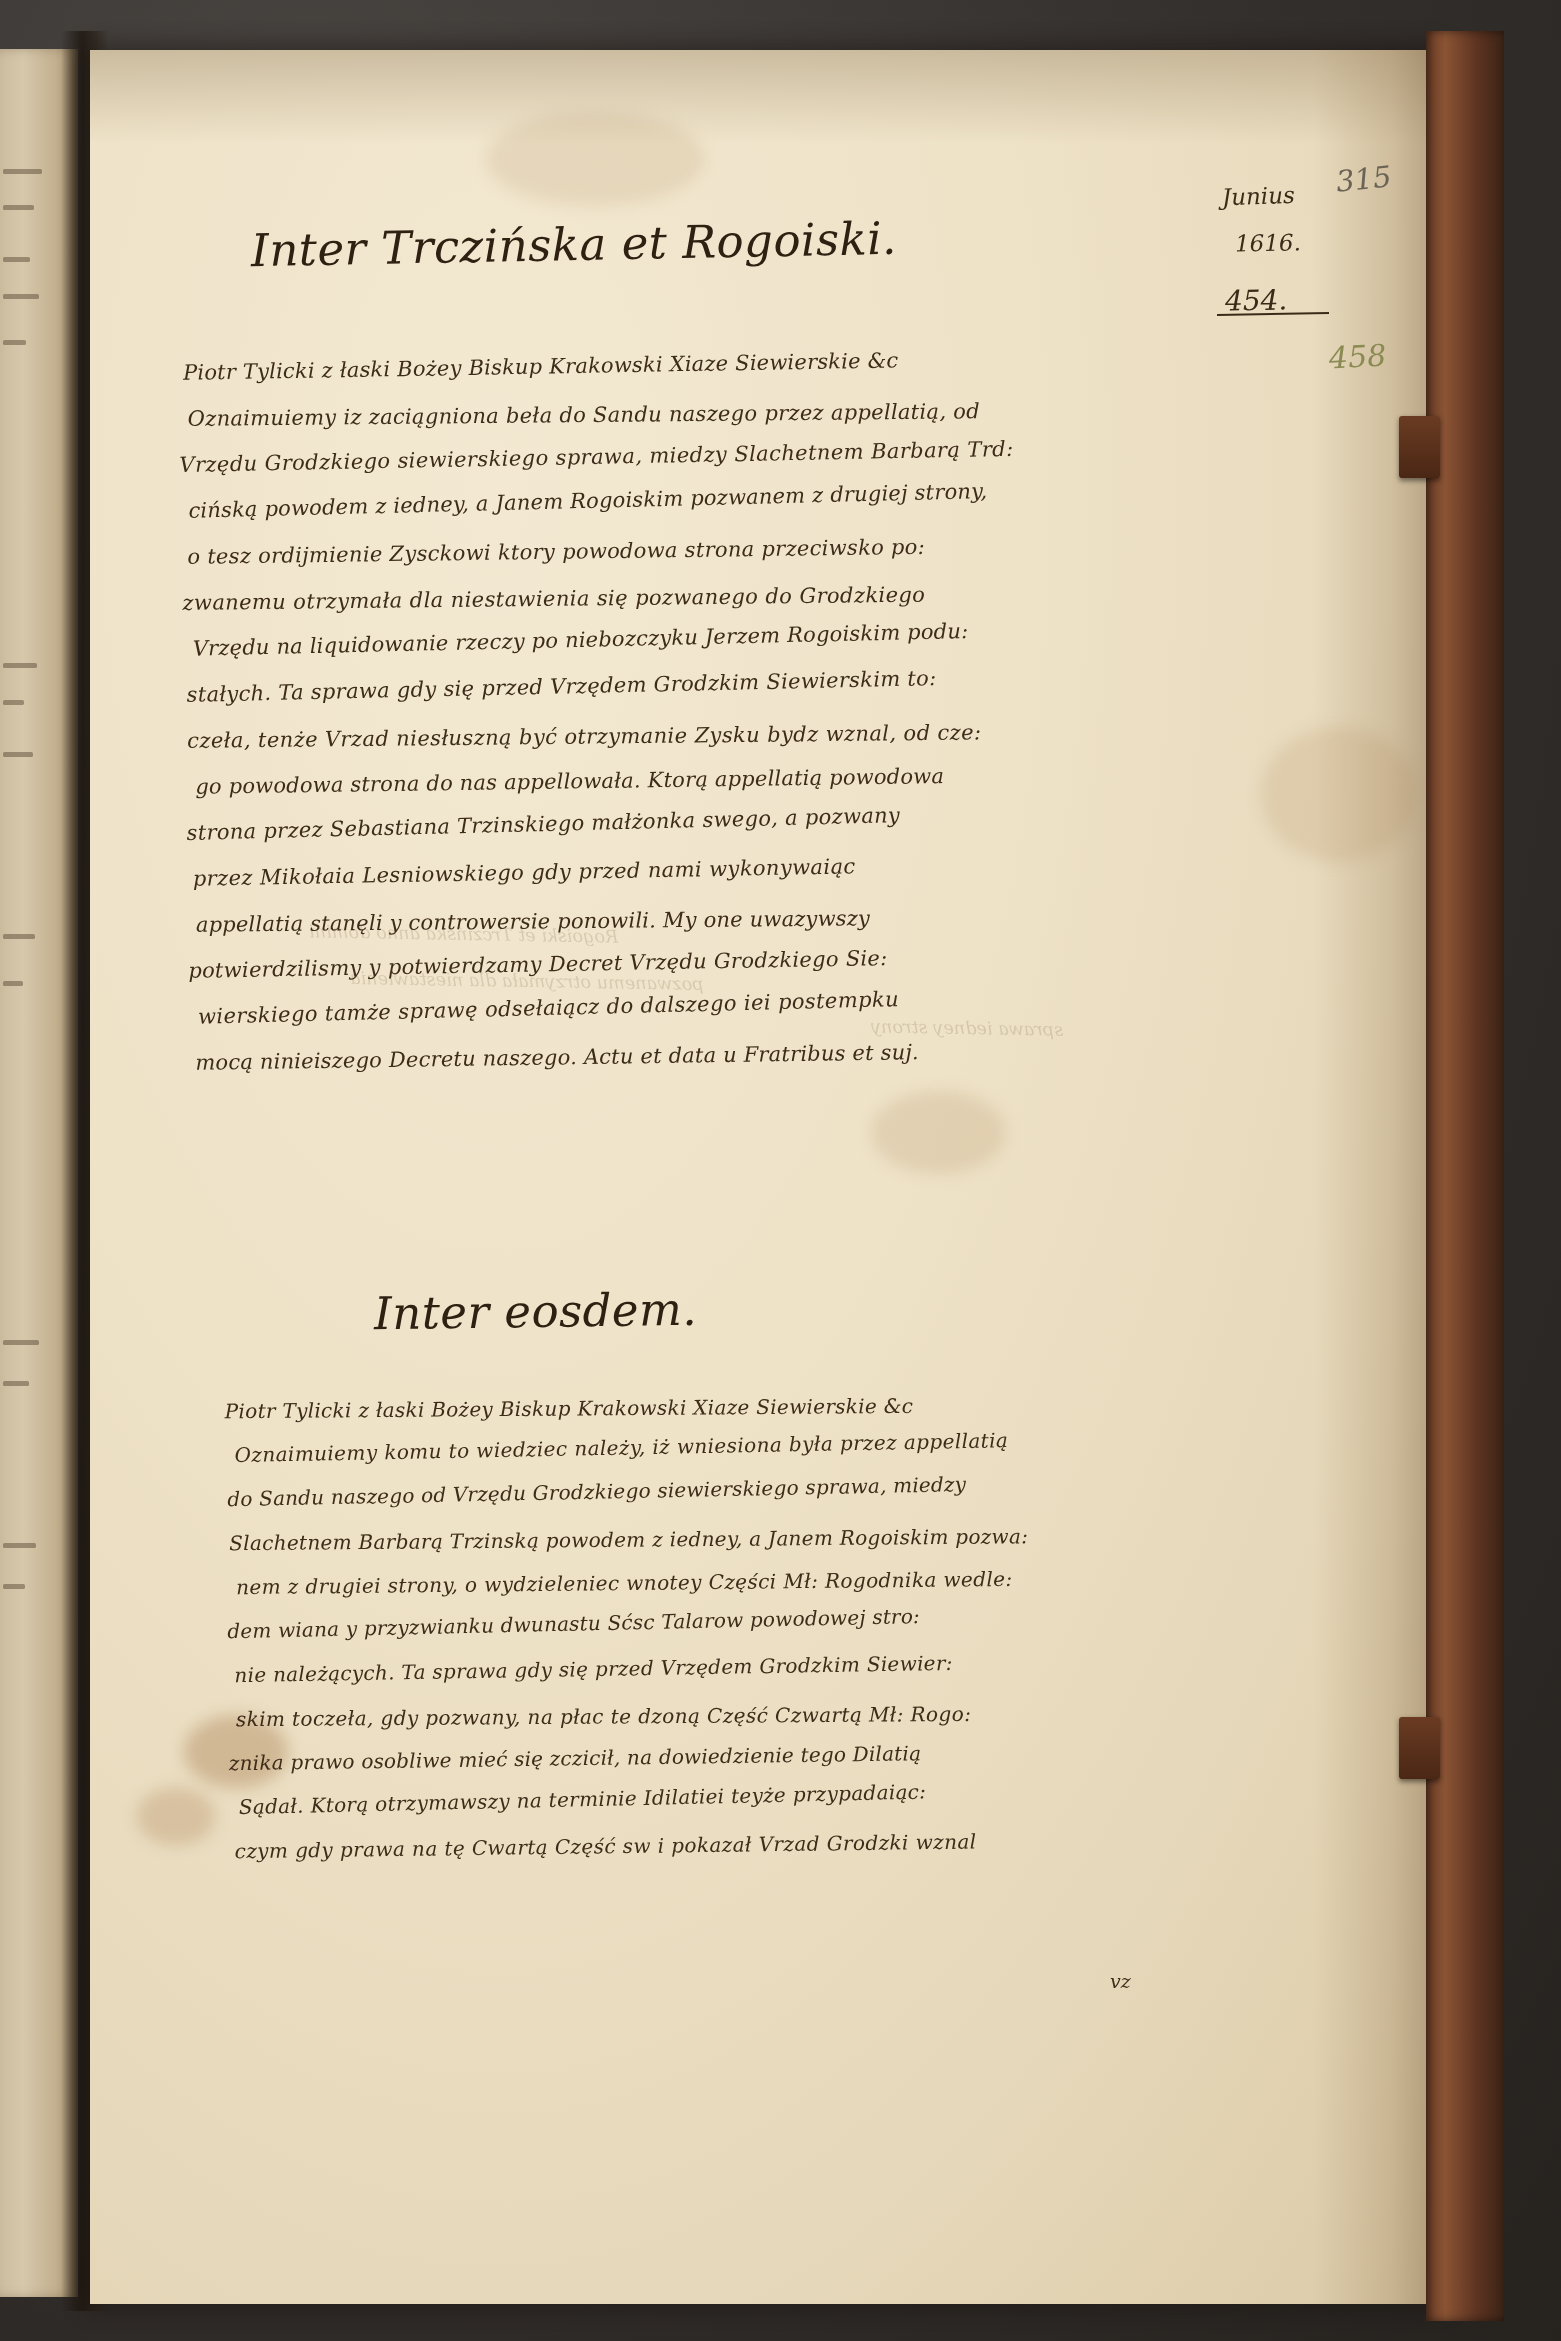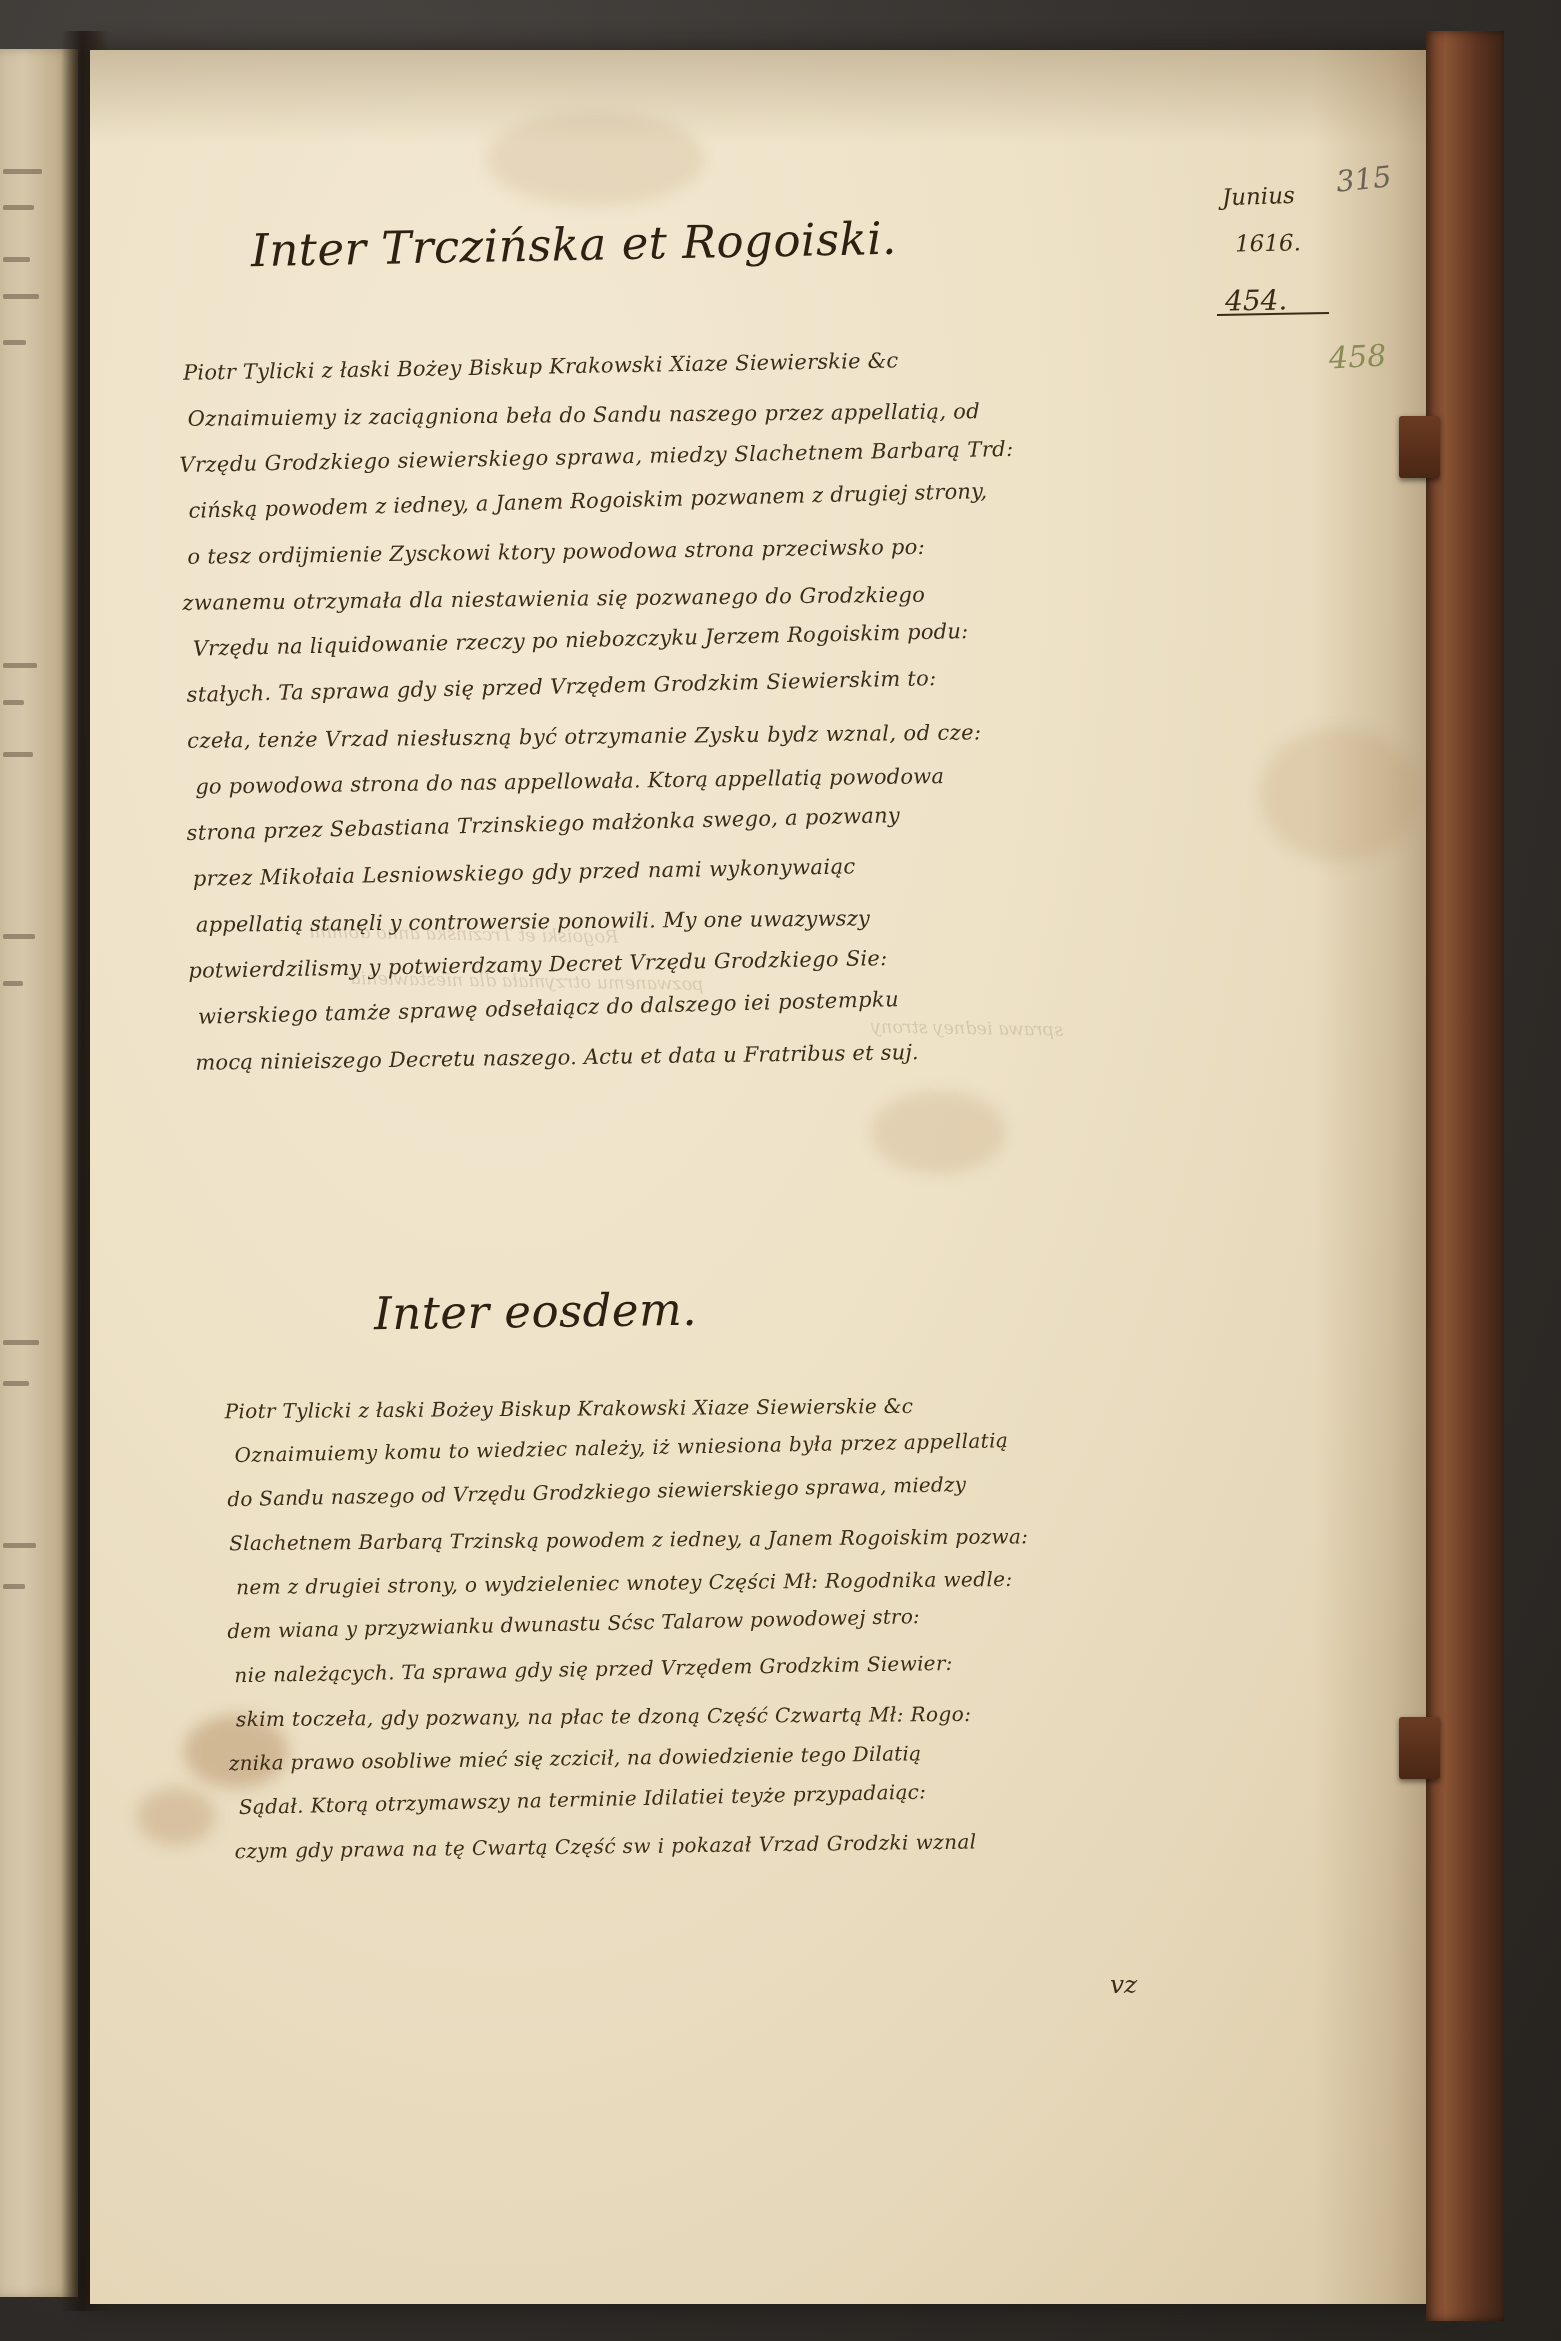--- a/index.html
+++ b/index.html
@@ -153,21 +153,21 @@
     display: block;
     white-space: nowrap;
     transform-origin: left center;
   }
 
   
   #catchword {
     position: absolute;
     left: 1020px;
     top: 1920px;
-    font-size: 25px;
+    font-size: 19px;
     color: #3d2c19;
     font-family: "DejaVu Serif", serif;
     font-style: italic;
   }
 
   
   .annot {
     position: absolute;
     font-family: "DejaVu Serif", serif;
     font-style: italic;

